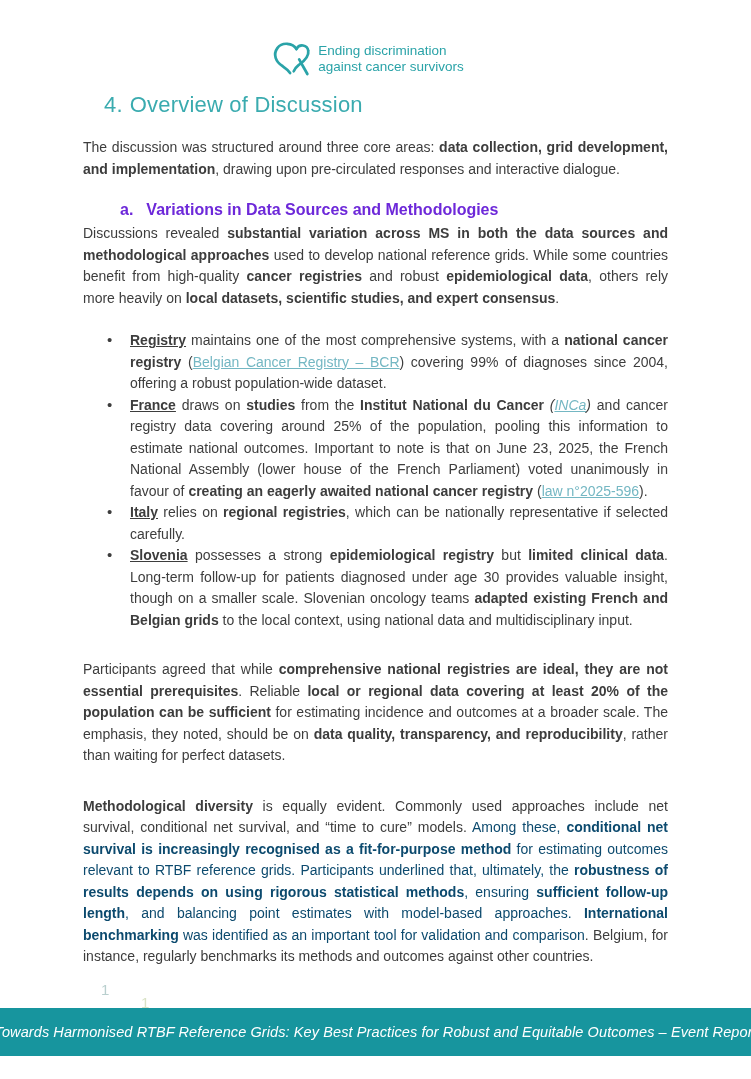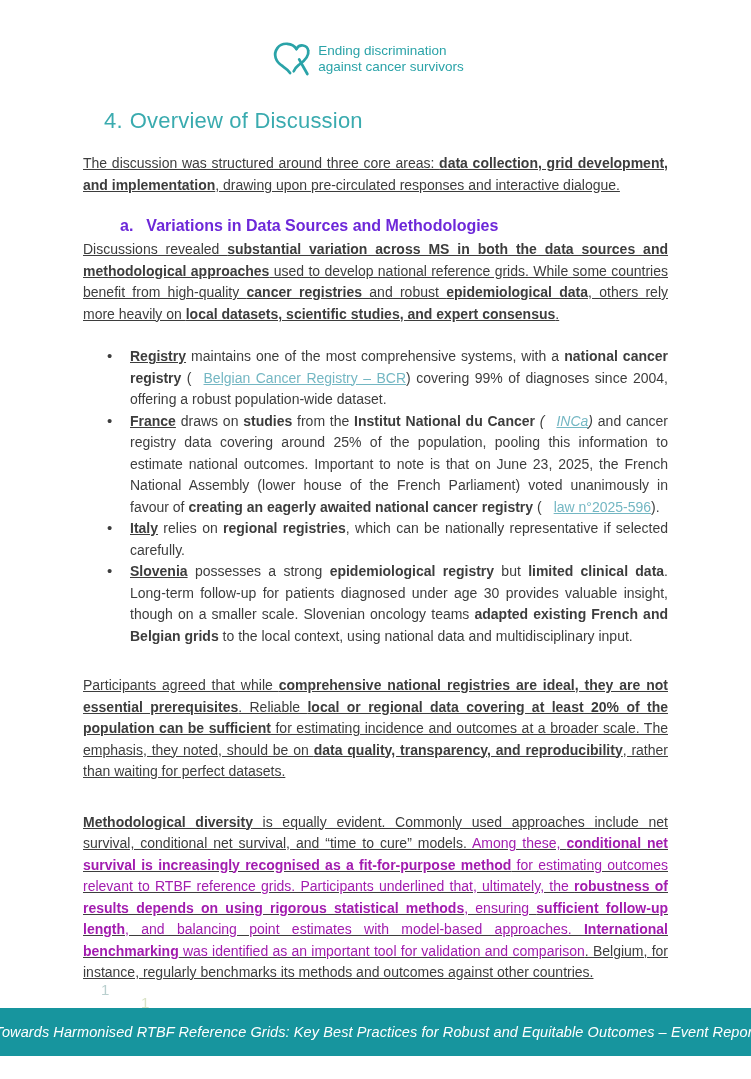--- a/index.html
+++ b/index.html
@@ -7,37 +7,37 @@
     position:relative;width:751px;height:1079px;background:#ffffff;
     font-family:"Liberation Sans", sans-serif;color:#3d3d3d;overflow:hidden;
     margin:0 auto;
   }
   
   .logo{position:absolute;top:40px;left:0;right:16px;display:flex;justify-content:center;align-items:center;gap:7px;}
   .logo-icon svg{display:block;}
   .logo-text{font-size:13.5px;line-height:16px;color:#2aa3a8;}
   
   .content{position:absolute;left:83px;top:92px;width:585px;}
-  h1{margin:16px 0 0 21px;font-size:22px;font-weight:400;color:#3aabaf;letter-spacing:.2px;}
+  h1{margin:0 0 0 21px;font-size:22px;font-weight:400;color:#3aabaf;letter-spacing:.2px;}
   h1 .h-num{margin-right:7px;}
   h2{margin:21px 0 0 37px;font-size:16px;font-weight:700;color:#6d28d9;}
   h2 .h2-letter{margin-right:13px;}
-  p{margin:0;font-size:14px;line-height:21.5px;text-align:justify;text-decoration:underline;}
+  p{margin:0;font-size:14px;line-height:21.5px;text-align:justify;}
   .p-intro{margin-top:19px;}
   .p-var{margin-top:4px;}
   ul.country-list{margin:21px 0 0 0;padding:0 0 0 47px;list-style:none;}
   ul.country-list li{position:relative;font-size:14px;line-height:21.5px;text-align:justify;}
   ul.country-list li::before{content:"\2022";position:absolute;left:-23px;top:-1px;font-size:15px;color:#3d3d3d;}
   .p-part{margin-top:28px;}
   .p-meth{margin-top:29px;}
   
   .run-b{font-weight:700;}
   .run-u{text-decoration:underline;}
-  .run-t{color:#a21caf;}
-  .run-l{color:#74b7c3;text-decoration:underline;margin-left:12px;}
+  .run-t{color:#0c4a6e;}
+  .run-l{color:#74b7c3;text-decoration:underline;}
   .run-i{font-style:italic;}
   
   .pagenum{position:absolute;font-size:15px;z-index:1;}
   .pagenum-a{left:101px;top:981px;color:#b9cfce;}
   .pagenum-b{left:141px;top:994px;color:#d9e2c6;}
   
   .footer-bar{
     position:absolute;left:0;top:1008px;width:751px;height:48px;background:#17959e;
     display:flex;align-items:center;justify-content:center;z-index:2;
   }

